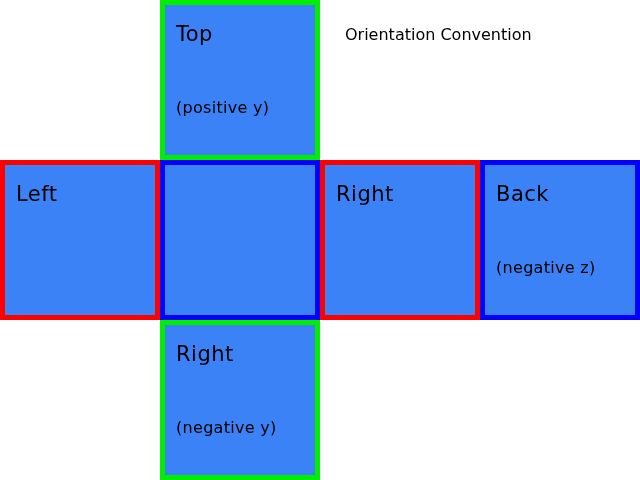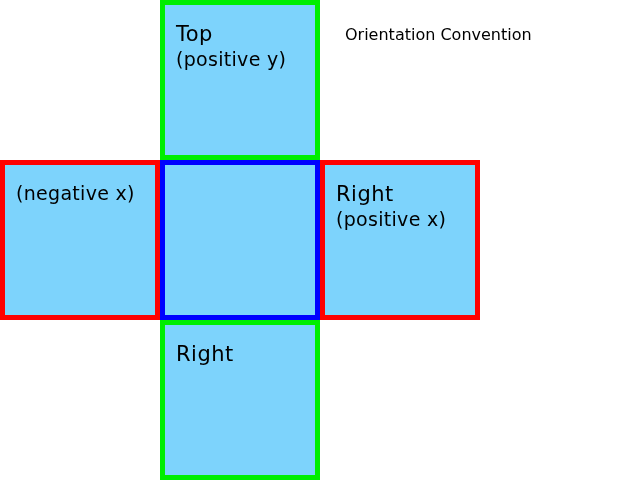--- a/index.html
+++ b/index.html
@@ -26,66 +26,71 @@
     line-height: 28px;
     white-space: nowrap;
     color: #000000;
   }
   .face {
     position: absolute;
     width: 160px;
     height: 160px;
     box-sizing: border-box;
     border: 5px solid #000000;
-    background: #7dd3fc;
+    background: #3b82f6;
     padding: 16px 4px 0 11px;
   }
   .face-top   { left: 160px; top: 0px; }
   .face-left  { left: 0px;   top: 160px; }
   .face-front { left: 160px; top: 160px; }
   .face-right { left: 320px; top: 160px; }
   .face-back  { left: 480px; top: 160px; }
   .face-down  { left: 160px; top: 320px; }
   .face-name {
     display: block;
     font-size: 21px;
     line-height: 26px;
     letter-spacing: 0.5px;
     white-space: nowrap;
   }
   .face-axis {
     display: block;
-    font-size: 19px;
+    font-size: 16px;
     line-height: 25px;
     letter-spacing: 0.3px;
     white-space: nowrap;
+    margin-top: 48px;
   }
 </style>
 </head>
 <body>
 
 <div class="canvas">
 
   <div class="diagram-title">Orientation Convention</div>
 
   <div class="face face-top" style="border-color: rgb(0, 238, 0);">
     <span class="face-name">Top</span>
     <span class="face-axis">(positive y)</span>
   </div>
 
   <div class="face face-left" style="border-color: rgb(255, 0, 0);">
-    <span class="face-axis">(negative x)</span>
+    <span class="face-name">Left</span>
   </div>
 
   <div class="face face-front" style="border-color: rgb(0, 0, 255);">
   </div>
 
   <div class="face face-right" style="border-color: rgb(255, 0, 0);">
     <span class="face-name">Right</span>
-    <span class="face-axis">(positive x)</span>
   </div>
 
+  <div class="face face-back" style="border-color: rgb(0, 0, 255);">
+    <span class="face-name">Back</span>
+    <span class="face-axis">(negative z)</span>
+  </div>
 
   <div class="face face-down" style="border-color: rgb(0, 238, 0);">
     <span class="face-name">Right</span>
+    <span class="face-axis">(negative y)</span>
   </div>
 
 </div>
 
 </body></html>

